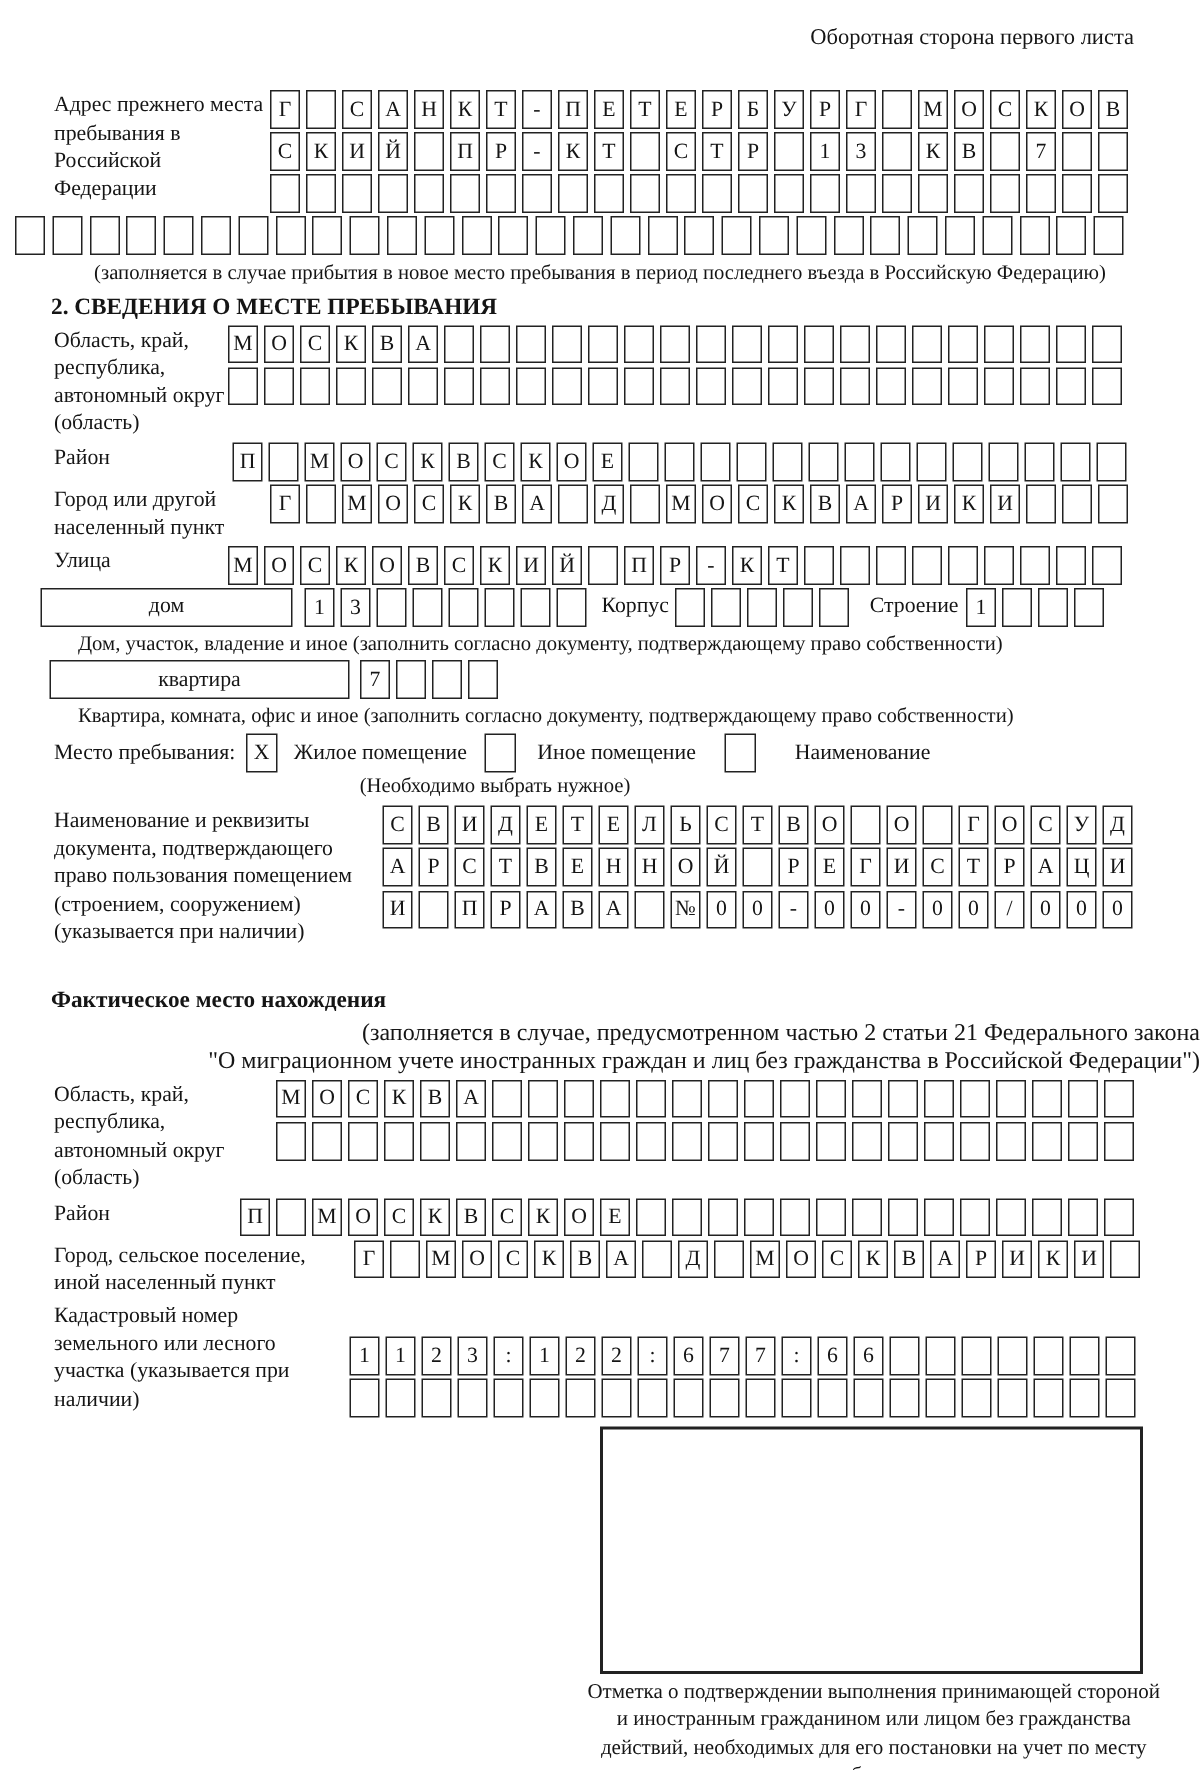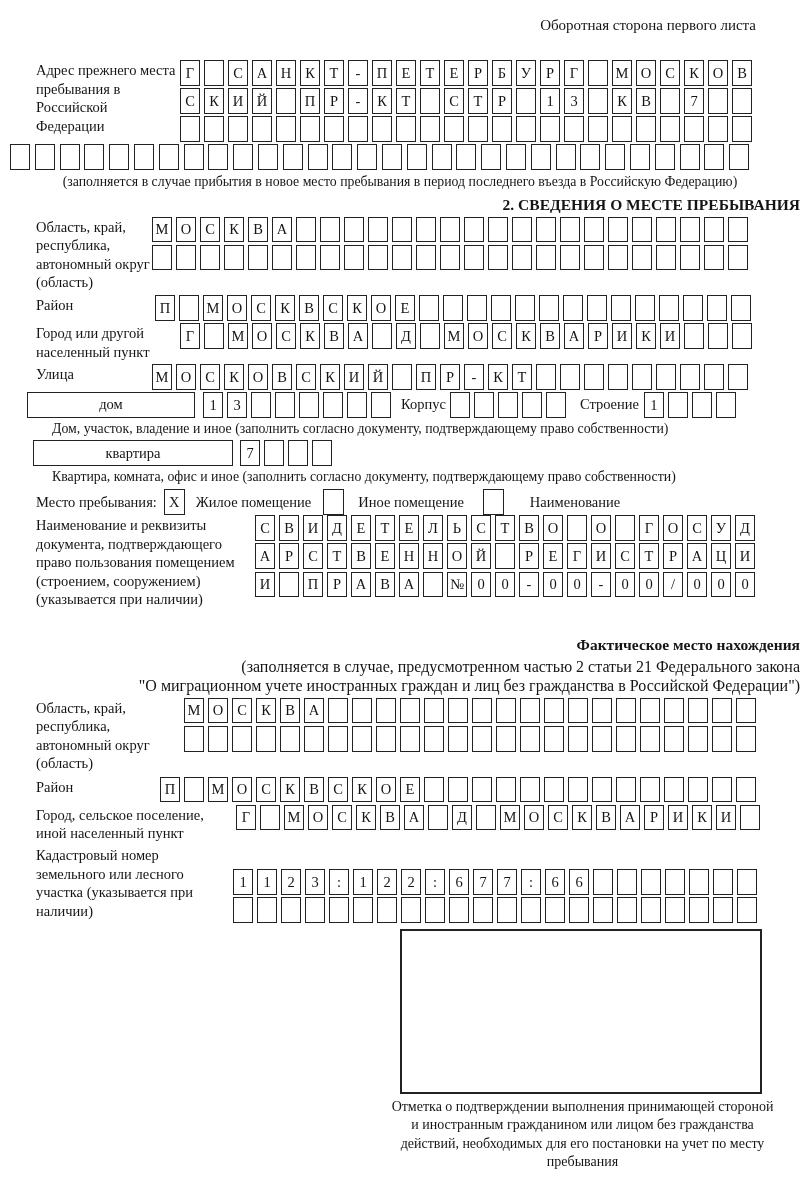--- a/index.html
+++ b/index.html
@@ -41,21 +41,21 @@
   .minh76{min-height:76px;}
   .minh38{min-height:38px;}
   .minh116{min-height:116px;}
   .caption-center{
     text-align:center;font-size:13.8px;line-height:18px;margin-top:3px;margin-bottom:2px;
   }
   .caption-left{
     font-size:13.8px;line-height:18px;margin-left:52px;margin-top:1px;margin-bottom:2px;
   }
   .sec-title{
-    text-align:right;font-weight:bold;font-size:15.5px;line-height:21px;margin:3px 0 2px 0;
+    text-align:left;font-weight:bold;font-size:15.5px;line-height:21px;margin:3px 0 2px 0;padding-left:34px;
   }
   .labelbox{
     box-sizing:border-box;border:1.7px solid #222;height:25.5px;flex:none;
     display:flex;align-items:center;justify-content:center;font-size:14.5px;
   }
   .houserow{display:flex;align-items:center;margin-bottom:2.6px;}
   .inline-lb{font-size:14.5px;flex:none;}
   .stayrow{display:flex;align-items:center;margin-left:36px;margin-top:3px;font-size:14.5px;}
   .cbox{
     box-sizing:border-box;flex:none;width:21px;height:26px;border:1.7px solid #222;
@@ -395,20 +395,21 @@
 
   <div class="stayrow">
     <span>Место пребывания:</span>
     <span class="cbox" style="margin-left:7px;">X</span>
     <span style="margin-left:11px;">Жилое помещение</span>
     <span class="cbox" style="margin-left:12px;"></span>
     <span style="margin-left:14px;">Иное помещение</span>
     <span class="cbox" style="margin-left:19px;"></span>
     <span style="margin-left:26px;">Наименование</span>
   </div>
+  <div class="hint">(Необходимо выбрать нужное)</div>
 
   <div class="frow minh116">
     <div class="flabel w205">Наименование и реквизиты документа, подтверждающего право пользования помещением (строением, сооружением) (указывается при наличии)</div>
     <div class="cellcol ml255">
       <div class="cellrow">
           <span class="cell">С</span>
           <span class="cell">В</span>
           <span class="cell">И</span>
           <span class="cell">Д</span>
           <span class="cell">Е</span>

